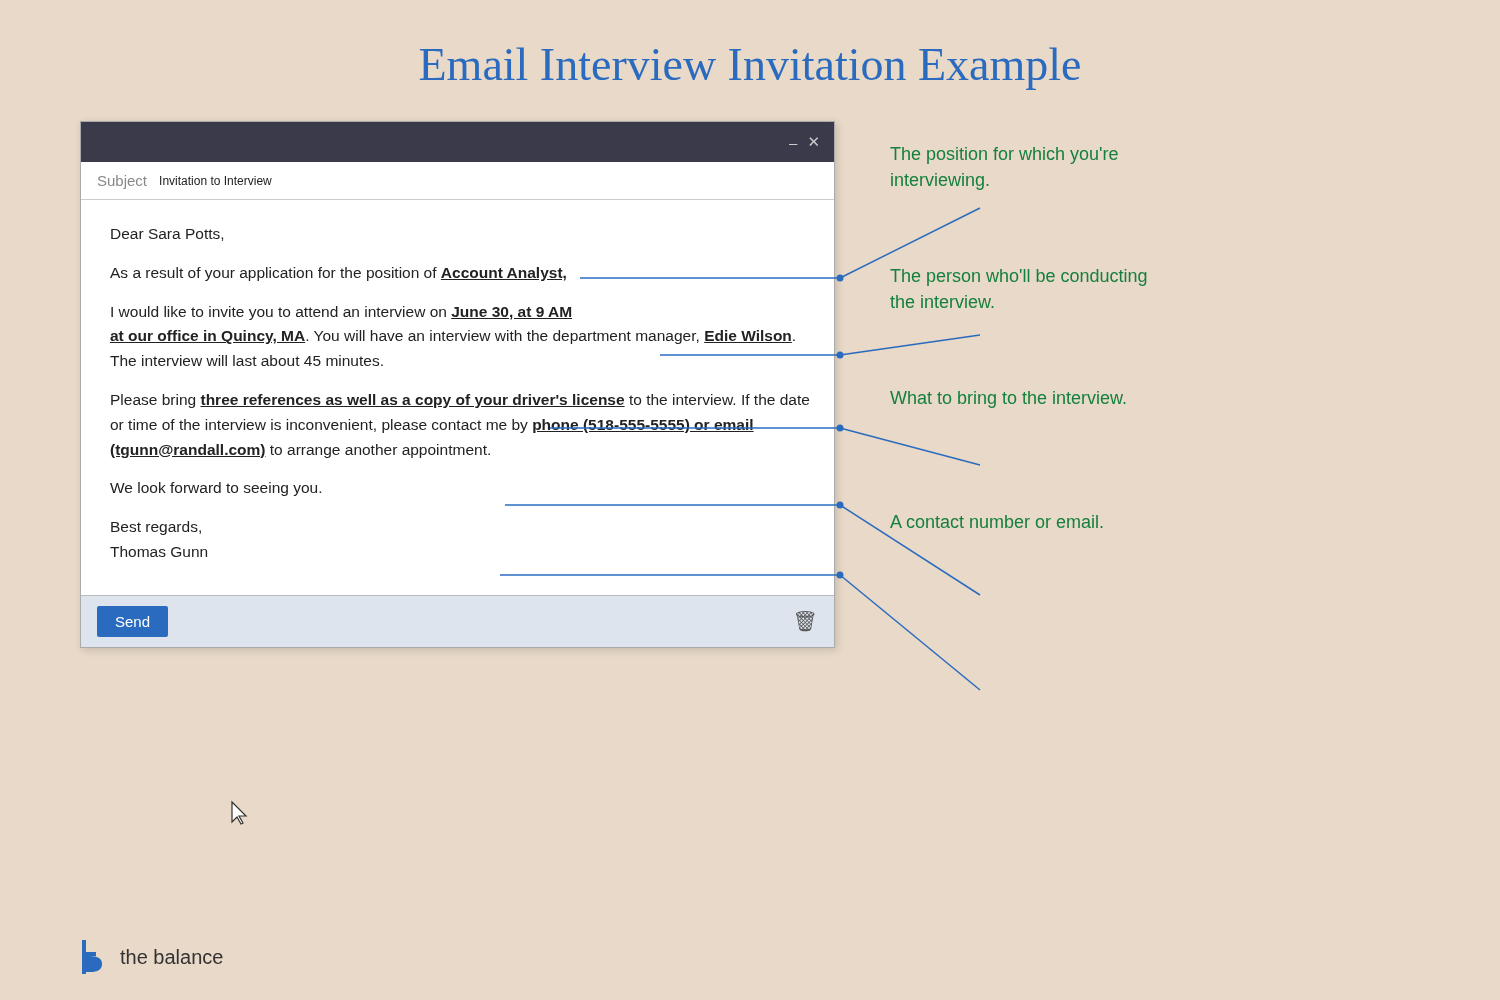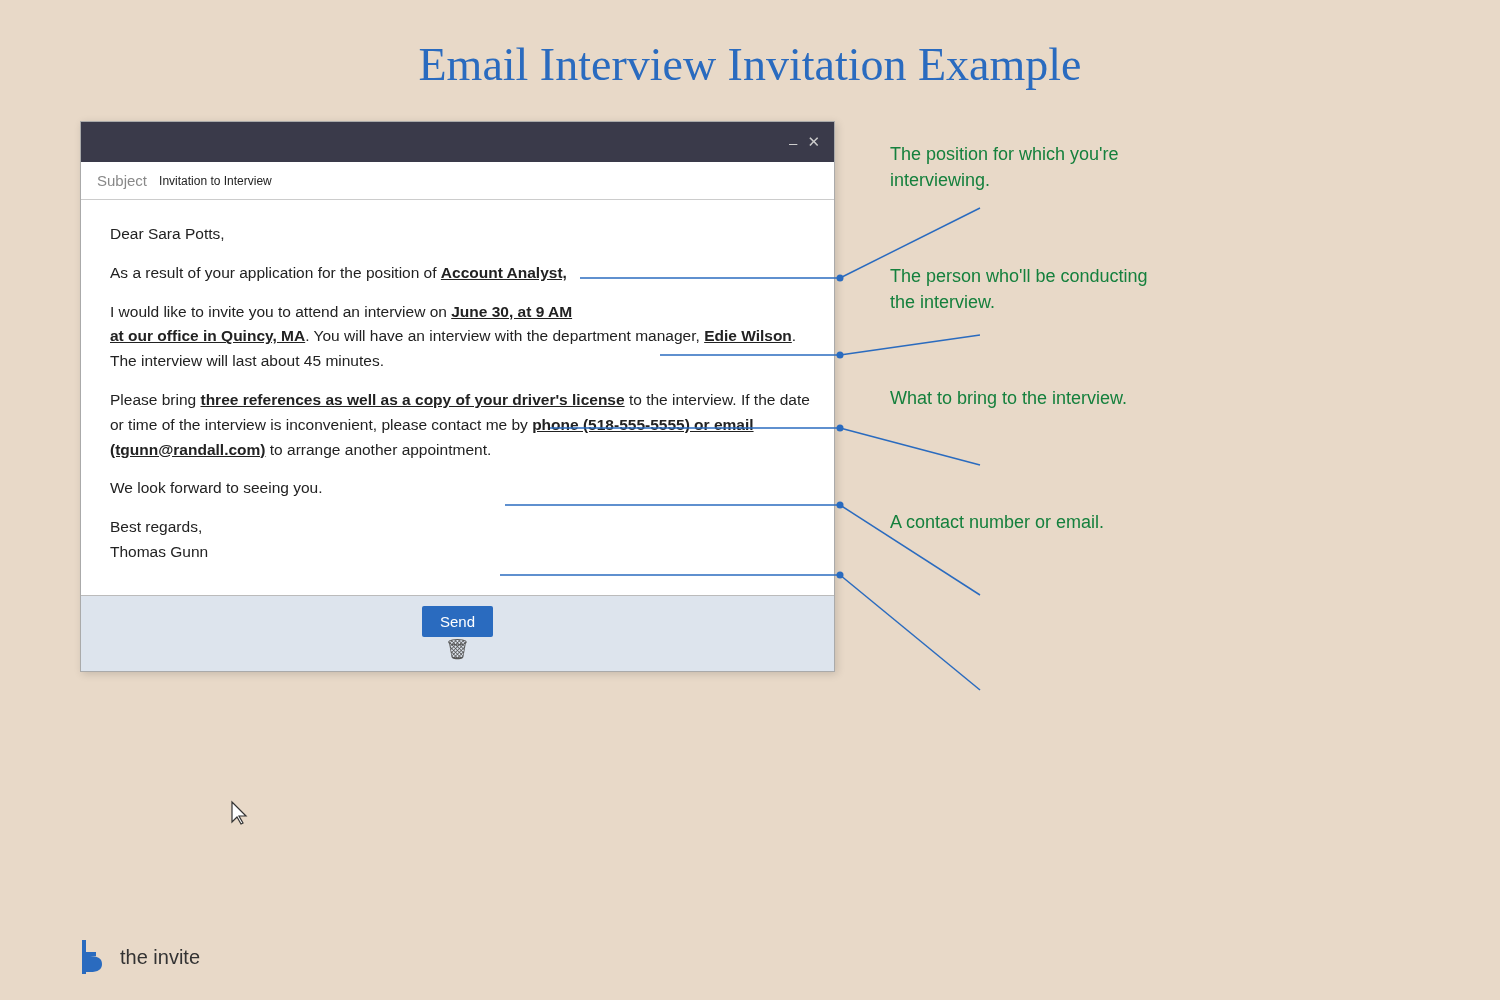--- a/index.html
+++ b/index.html
@@ -101,21 +101,20 @@
       text-decoration: underline;
     }
 
     .email-footer {
       background-color: #dde4ed;
       padding: 10px 16px;
       display: flex;
       align-items: center;
       justify-content: space-between;
       border-top: 1px solid #bbb;
-      flex-direction: column;
     }
 
     .send-button {
       background-color: #2a6bbf;
       color: #fff;
       border: none;
       padding: 7px 18px;
       font-size: 15px;
       font-family: Arial, sans-serif;
       cursor: pointer;
@@ -285,14 +284,14 @@
 <svg class="mouse-cursor" viewBox="0 0 20 26" xmlns="http://www.w3.org/2000/svg">
   <polygon points="2,2 2,22 7,17 11,24 13,23 9,16 16,16" fill="white" stroke="#333" stroke-width="1.2"></polygon>
 </svg>
 
 <div class="brand-footer">
   <svg class="brand-logo" viewBox="0 0 32 38" xmlns="http://www.w3.org/2000/svg">
     <rect x="4" y="2" width="4" height="34" fill="#2a6bbf"></rect>
     <rect x="4" y="14" width="14" height="4" fill="#2a6bbf"></rect>
     <path d="M12 18 Q24 18 24 26 Q24 34 12 34 L8 34 L8 18 Z" fill="#2a6bbf"></path>
   </svg>
-  <span class="brand-name">the invite</span>
+  <span class="brand-name">the balance</span>
 </div>
 
 </body></html>

